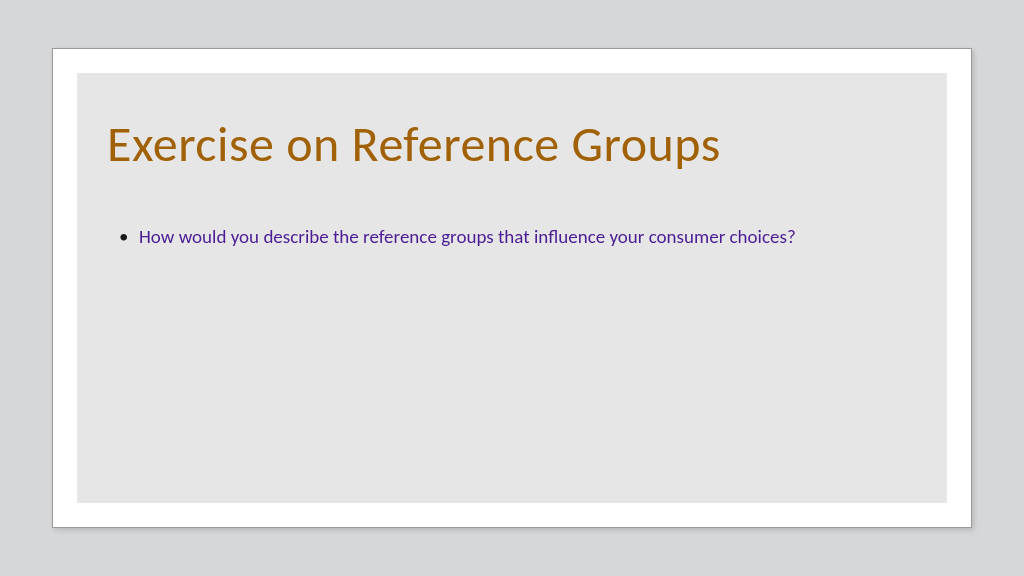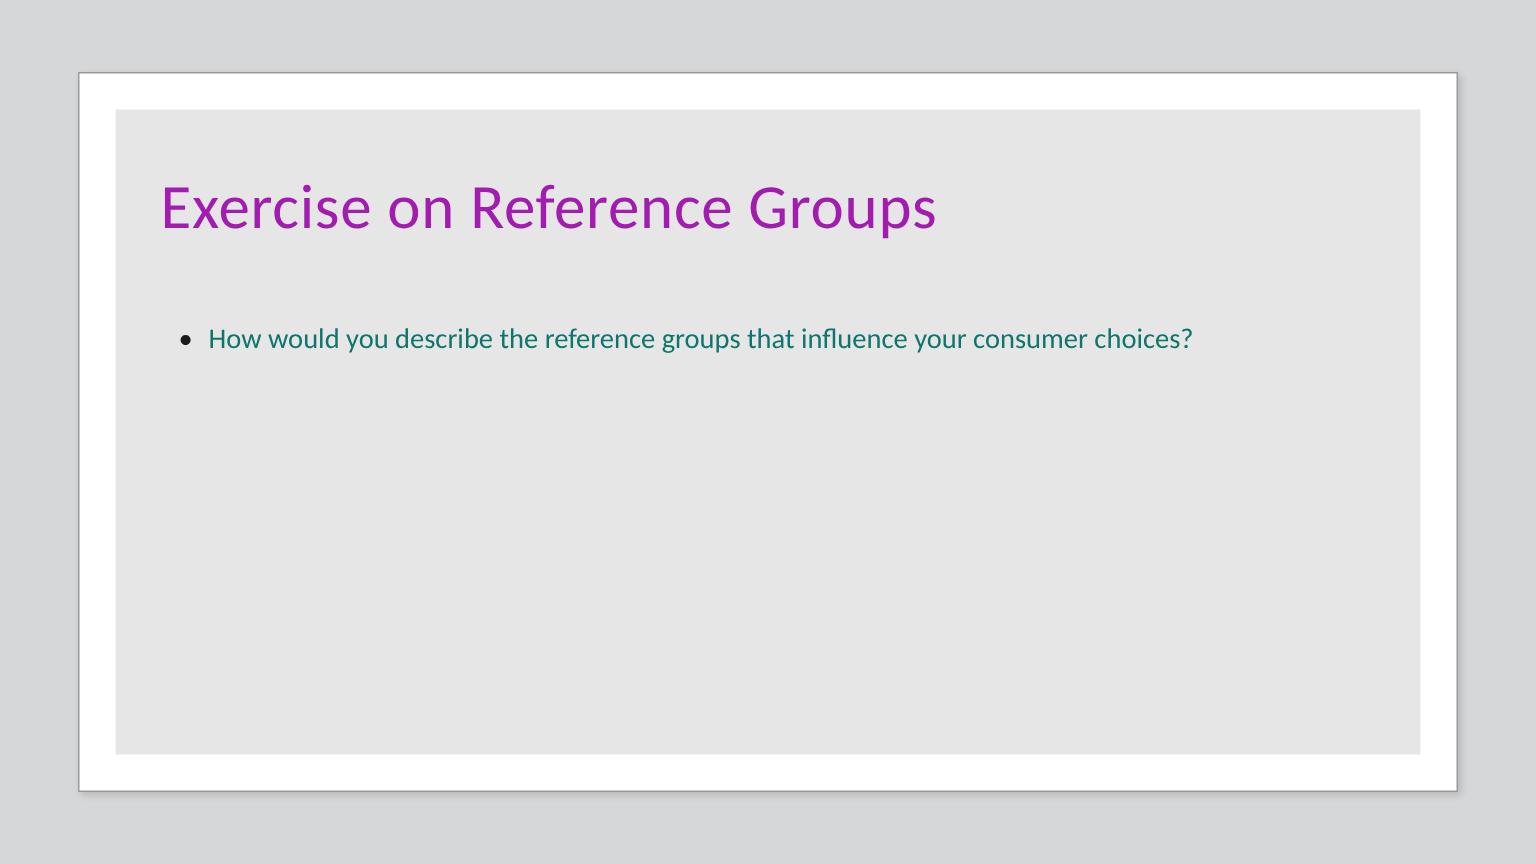--- a/index.html
+++ b/index.html
@@ -27,33 +27,33 @@
       align-items: center;
       justify-content: center;
     }
     .inner-content {
       width: 870px;
       height: 430px;
       background-color: #e6e6e6;
       padding: 40px 30px 30px 30px;
     }
     .slide-title {
-      font-size: 42px;
+      font-size: 50px;
       font-weight: 300;
-      color: #a21caf;
+      color: #a16207;
       margin-bottom: 50px;
       letter-spacing: 0.5px;
     }
     .bullet-list {
       list-style: none;
       padding-left: 10px;
     }
     .bullet-list li {
       font-size: 19px;
-      color: #0f766e;
+      color: #4c1d95;
       line-height: 1.35;
       margin-bottom: 35px;
       position: relative;
       padding-left: 22px;
     }
     .bullet-list li::before {
       content: "•";
       position: absolute;
       left: 2px;
       top: 0;

